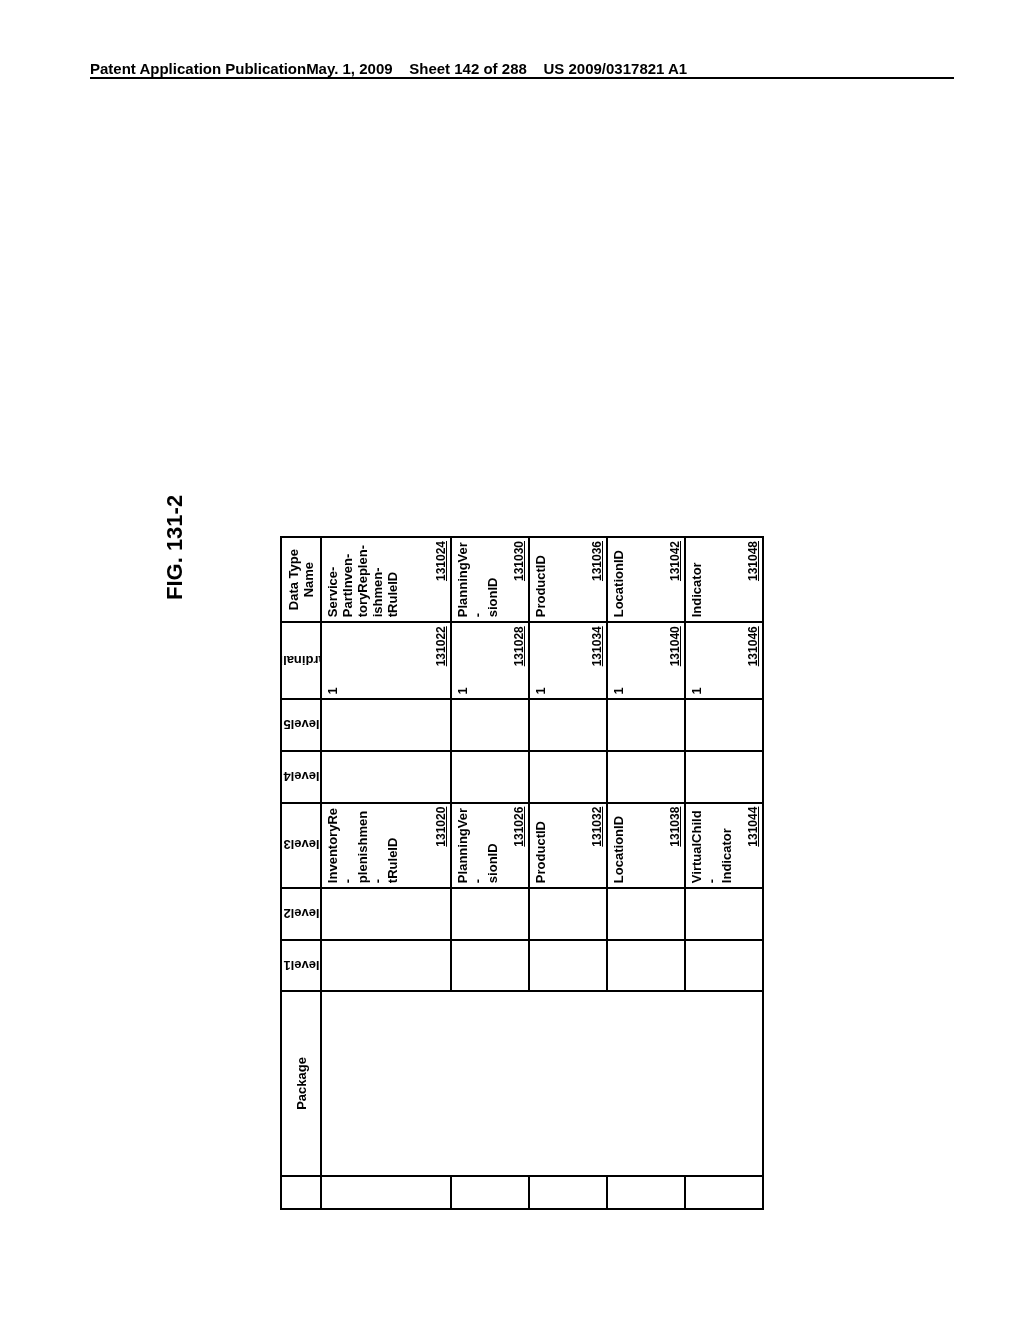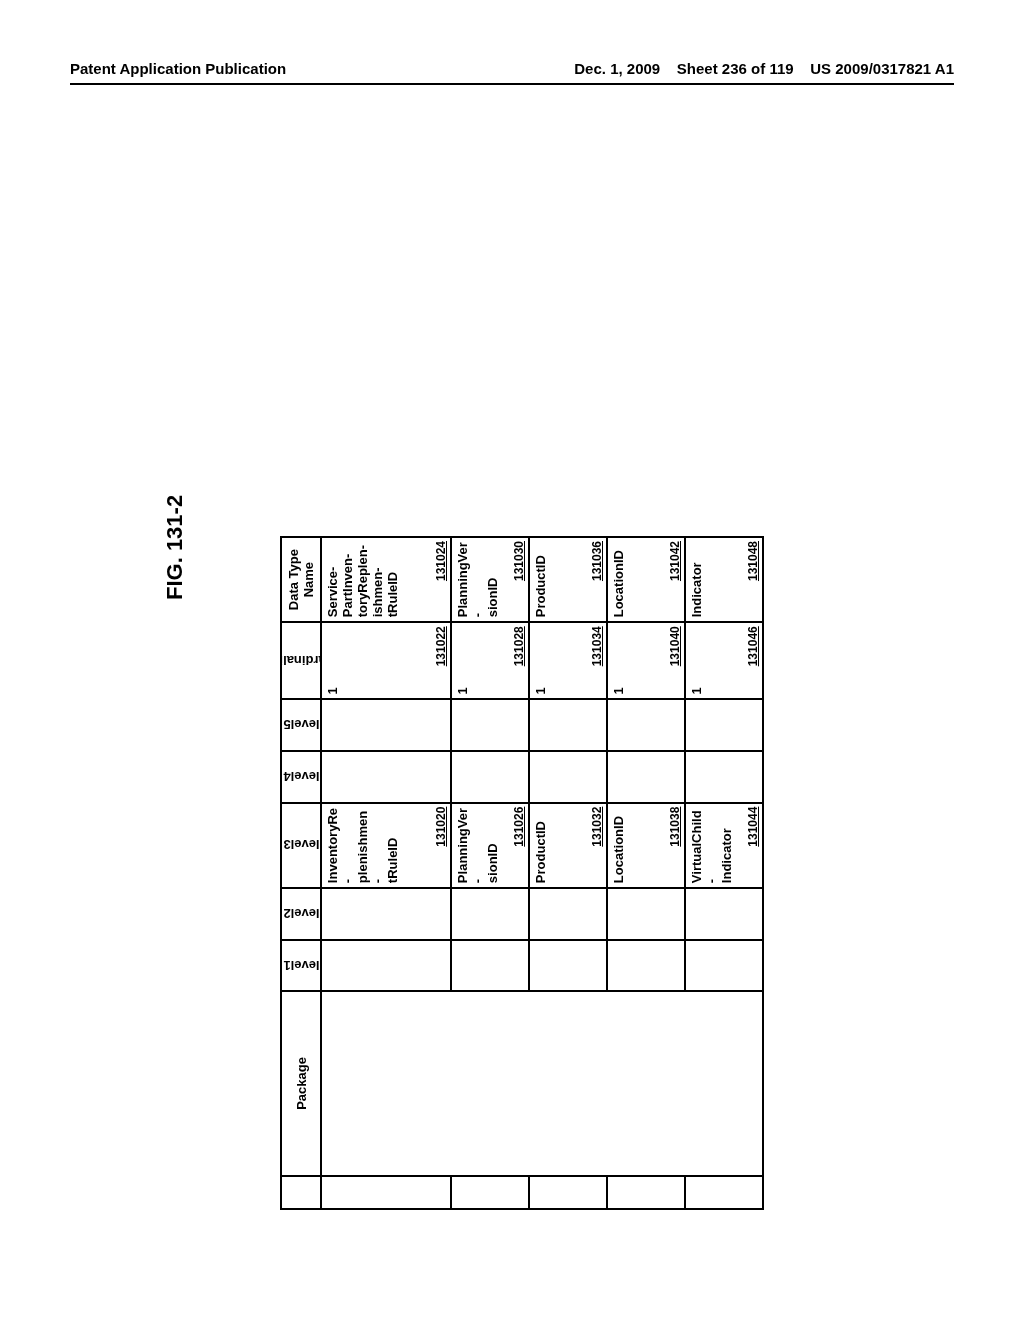--- a/index.html
+++ b/index.html
@@ -12,26 +12,25 @@
     position: relative;
   }
   .page {
     position: absolute;
     top: 60px;
     left: 70px;
     width: 884px;
   }
   .header-line {
     display: flex;
-    justify-content: space-between;
     font-size: 15px;
     font-weight: bold;
     border-bottom: 2px solid #000;
-    padding-bottom: 6px;
     margin-bottom: 30px;
+    margin-left: 20px;
   }
   .header-right {
     white-space: nowrap;
   }
   .fig-title-wrap {
     
     position: absolute;
     left: 92px;
     top: 540px;
     font-size: 22px;
@@ -98,23 +97,23 @@
     font-weight: bold;
   }
 </style>
 </head>
 <body>
 
 <div class="page">
   <div class="header-line">
     <span>Patent Application Publication</span>
     <span class="header-right">
-      <span>Dec. 1, 2009</span>
+      <span>May. 1, 2009</span>
       &nbsp;&nbsp;
-      <span>Sheet 236 of 119</span>
+      <span>Sheet 142 of 288</span>
       &nbsp;&nbsp;
       <span>US 2009/0317821 A1</span>
     </span>
   </div>
 
   <div class="fig-title-wrap">FIG. 131-2</div>
 
   <div class="table-rotate-wrap">
     <table class="data">
       <colgroup>

